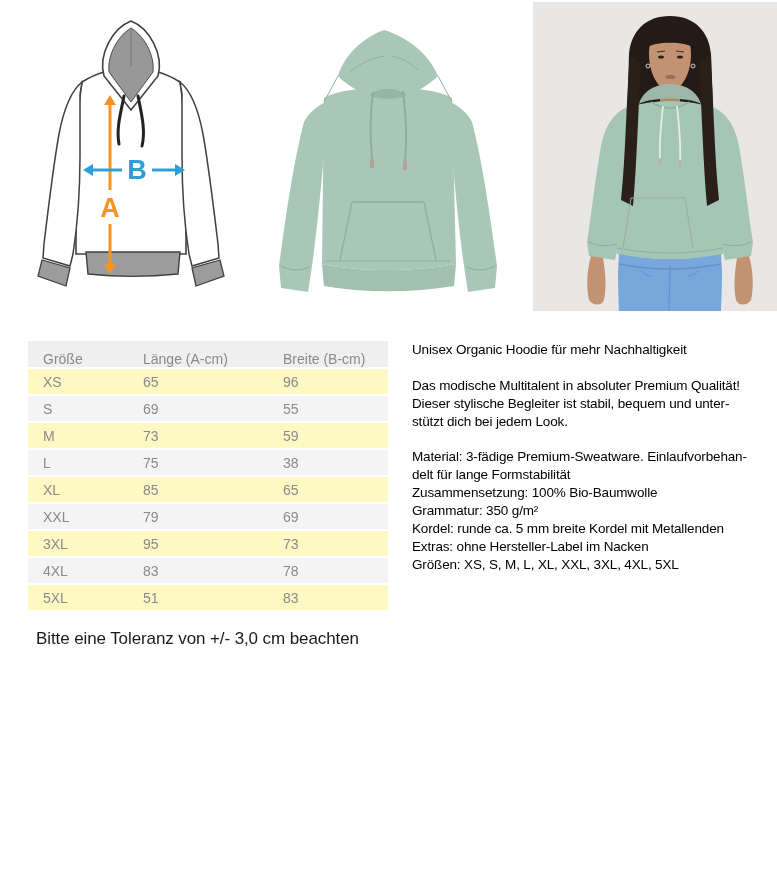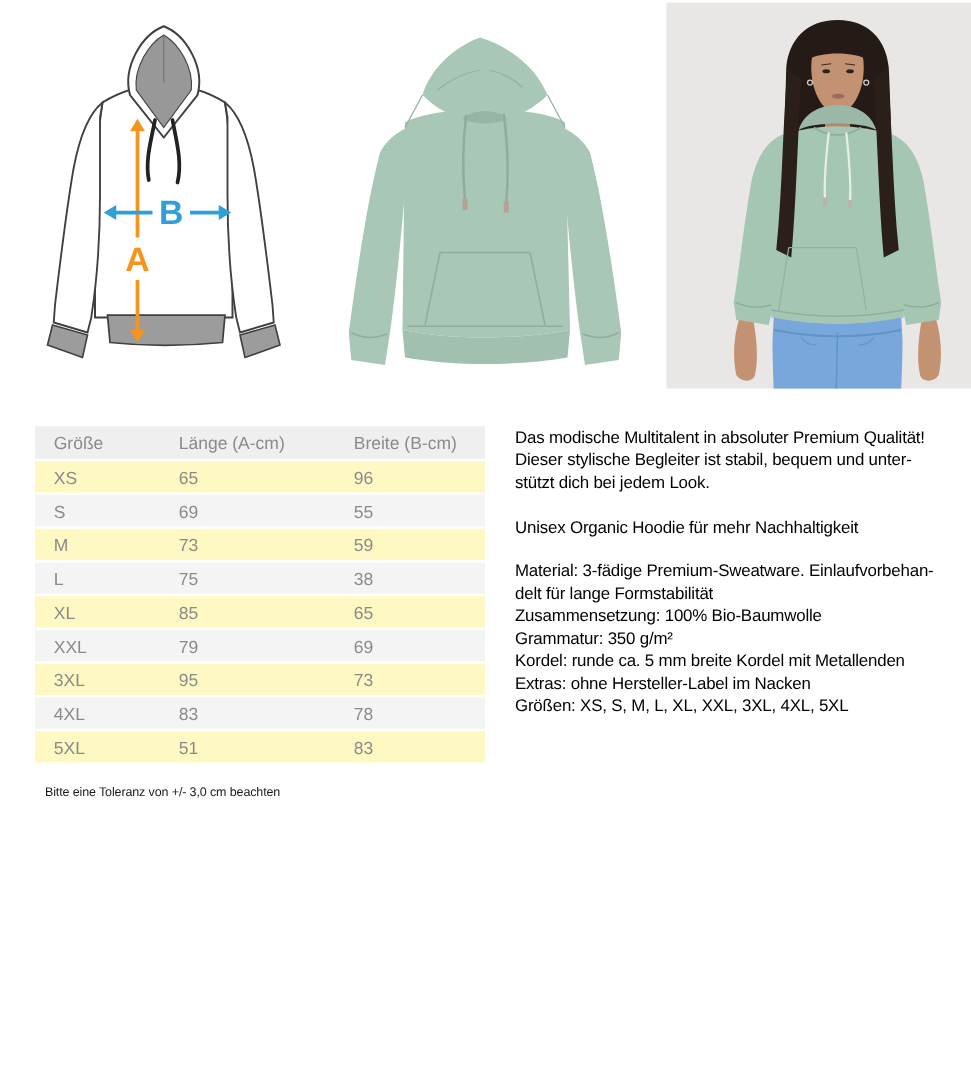--- a/index.html
+++ b/index.html
@@ -8,30 +8,30 @@
     font-family:"Liberation Sans",sans-serif;overflow:hidden;
   }
   
   .img-abs{position:absolute;}
   #tech-diagram{left:28px;top:16px;width:235px;height:285px;}
   #flat-photo{left:266px;top:14px;width:245px;height:298px;}
   #model-photo{left:533px;top:2px;width:244px;height:309px;}
 
   
   .size-table{position:absolute;left:28px;top:341px;width:360px;font-size:14px;color:#8a8a8a;}
-  .st-header{display:flex;align-items:center;height:26px;background:#efefef;}
+  .st-header{display:flex;align-items:flex-end;height:26px;background:#efefef;}
   .st-row{display:flex;align-items:center;height:25px;margin-top:2px;}
   .st-row.odd{background:#fef9c3;}
   .st-row.even{background:#f4f4f4;}
   .c1{width:100px;padding-left:15px;box-sizing:content-box;}
   .c2{width:140px;}
   .c3{flex:1;}
 
   .tolerance-note{
-    position:absolute;left:36px;top:629px;font-size:10px;color:#1a1a1a;
+    position:absolute;left:36px;top:629px;font-size:17px;color:#1a1a1a;
     letter-spacing:-0.1px;
   }
 
   
   .description{
     position:absolute;left:412px;top:341px;width:352px;
     font-size:13.5px;line-height:17.9px;color:#000;letter-spacing:-0.15px;
   }
   .description .para{white-space:pre-line;margin:0 0 17.9px 0;}
   .description .para:last-child{margin-bottom:12px;}
@@ -210,24 +210,24 @@
   <div class="st-row odd">
     <div class="c1">5XL</div>
     <div class="c2">51</div>
     <div class="c3">83</div>
   </div>
 </div>
 
 <div class="tolerance-note">Bitte eine Toleranz von +/- 3,0 cm beachten</div>
 
 <div class="description">
+  <p class="para">Unisex Organic Hoodie für mehr Nachhaltigkeit</p>
   <p class="para">Das modische Multitalent in absoluter Premium Qualität!
 Dieser stylische Begleiter ist stabil, bequem und unter-
 stützt dich bei jedem Look.</p>
-  <p class="para">Unisex Organic Hoodie für mehr Nachhaltigkeit</p>
   <p class="para">Material: 3-fädige Premium-Sweatware. Einlaufvorbehan-
 delt für lange Formstabilität
 Zusammensetzung: 100% Bio-Baumwolle
 Grammatur: 350 g/m²
 Kordel: runde ca. 5 mm breite Kordel mit Metallenden
 Extras: ohne Hersteller-Label im Nacken
 Größen: XS, S, M, L, XL, XXL, 3XL, 4XL, 5XL</p>
 </div>
 
 </body></html>

